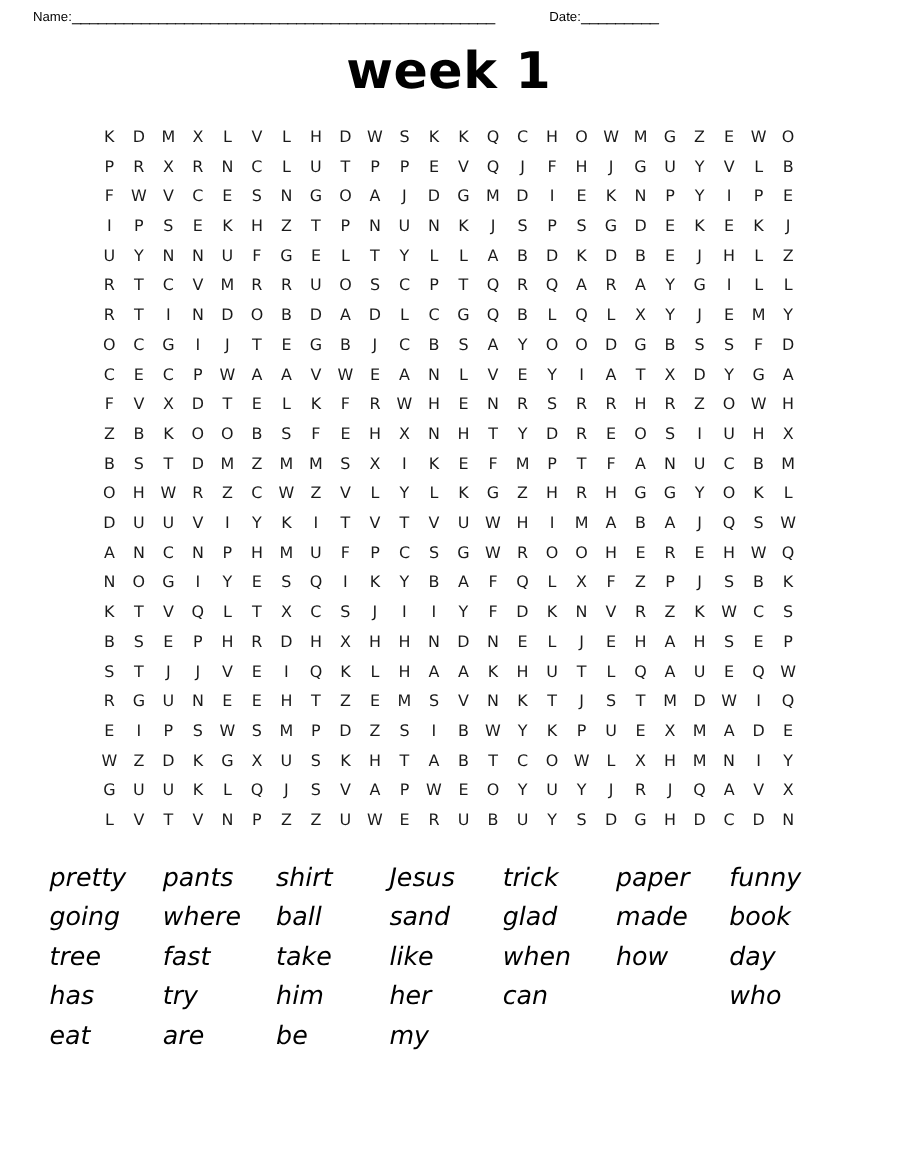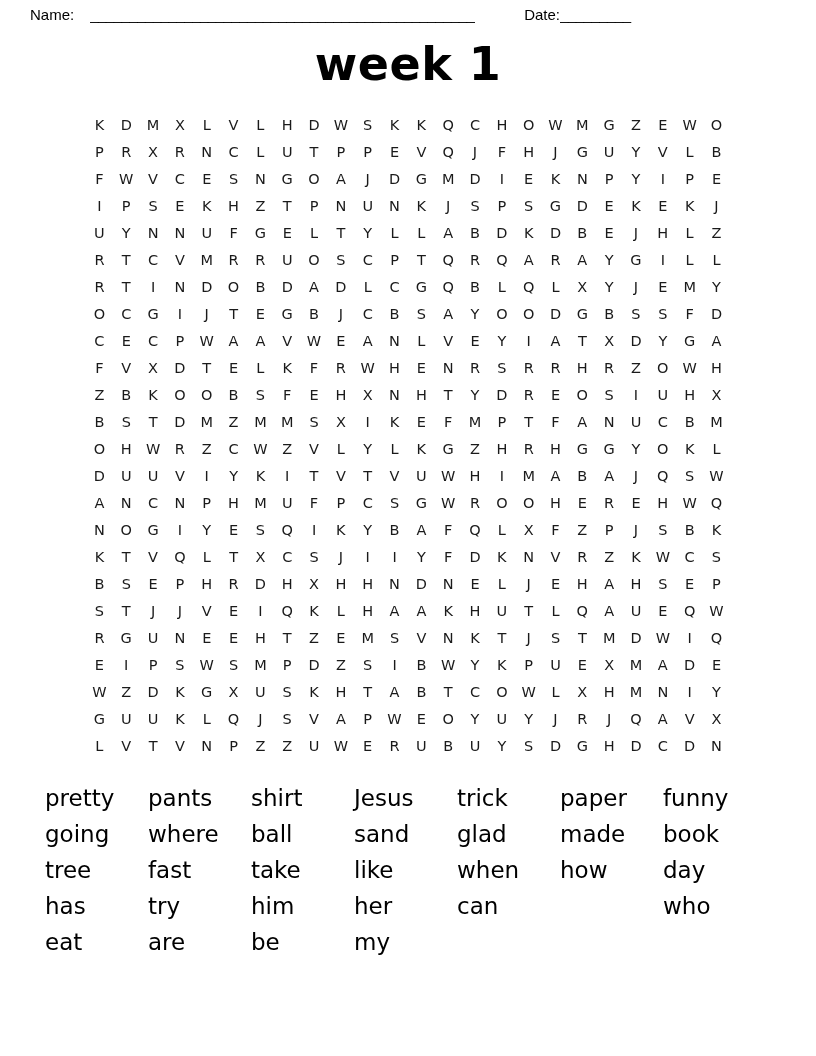--- a/index.html
+++ b/index.html
@@ -22,33 +22,33 @@
     top: 0px;
     left: 0px;
     width: 816px;
     height: 26px;
     display: flex;
     align-items: baseline;
     padding-top: 6px;
     box-sizing: border-box;
   }
   .field-label {
-    font-size: 15px;
+    font-size: 12px;
     font-family: "Liberation Sans", sans-serif;
     white-space: pre;
   }
   .field-rule {
     font-size: 15px;
     font-family: "Liberation Sans", sans-serif;
     letter-spacing: -0.5px;
     white-space: pre;
     overflow: hidden;
   }
   #name-label { margin-left: 30px; }
-  #name-rule  { width: 418px; margin-left: 16px; }
+  #name-rule  { width: 418px; }
   #date-label { margin-left: 16px; }
   #date-rule  { width: 96px; }
 
   
   #puzzle-title {
     position: absolute;
     top: 36px;
     left: 0;
     width: 816px;
     text-align: center;
@@ -85,20 +85,21 @@
     position: absolute;
     top: 780px;
     left: 45px;
     width: 740px;
     display: flex;
   }
   .word-column {
     width: 103px;
     display: flex;
     flex-direction: column;
+    font-style: italic;
   }
   .word-item {
     font-size: 23px;
     font-family: "DejaVu Sans", sans-serif;
     line-height: 36px;
     height: 36px;
     white-space: nowrap;
     color: #000000;
   }
 </style>

